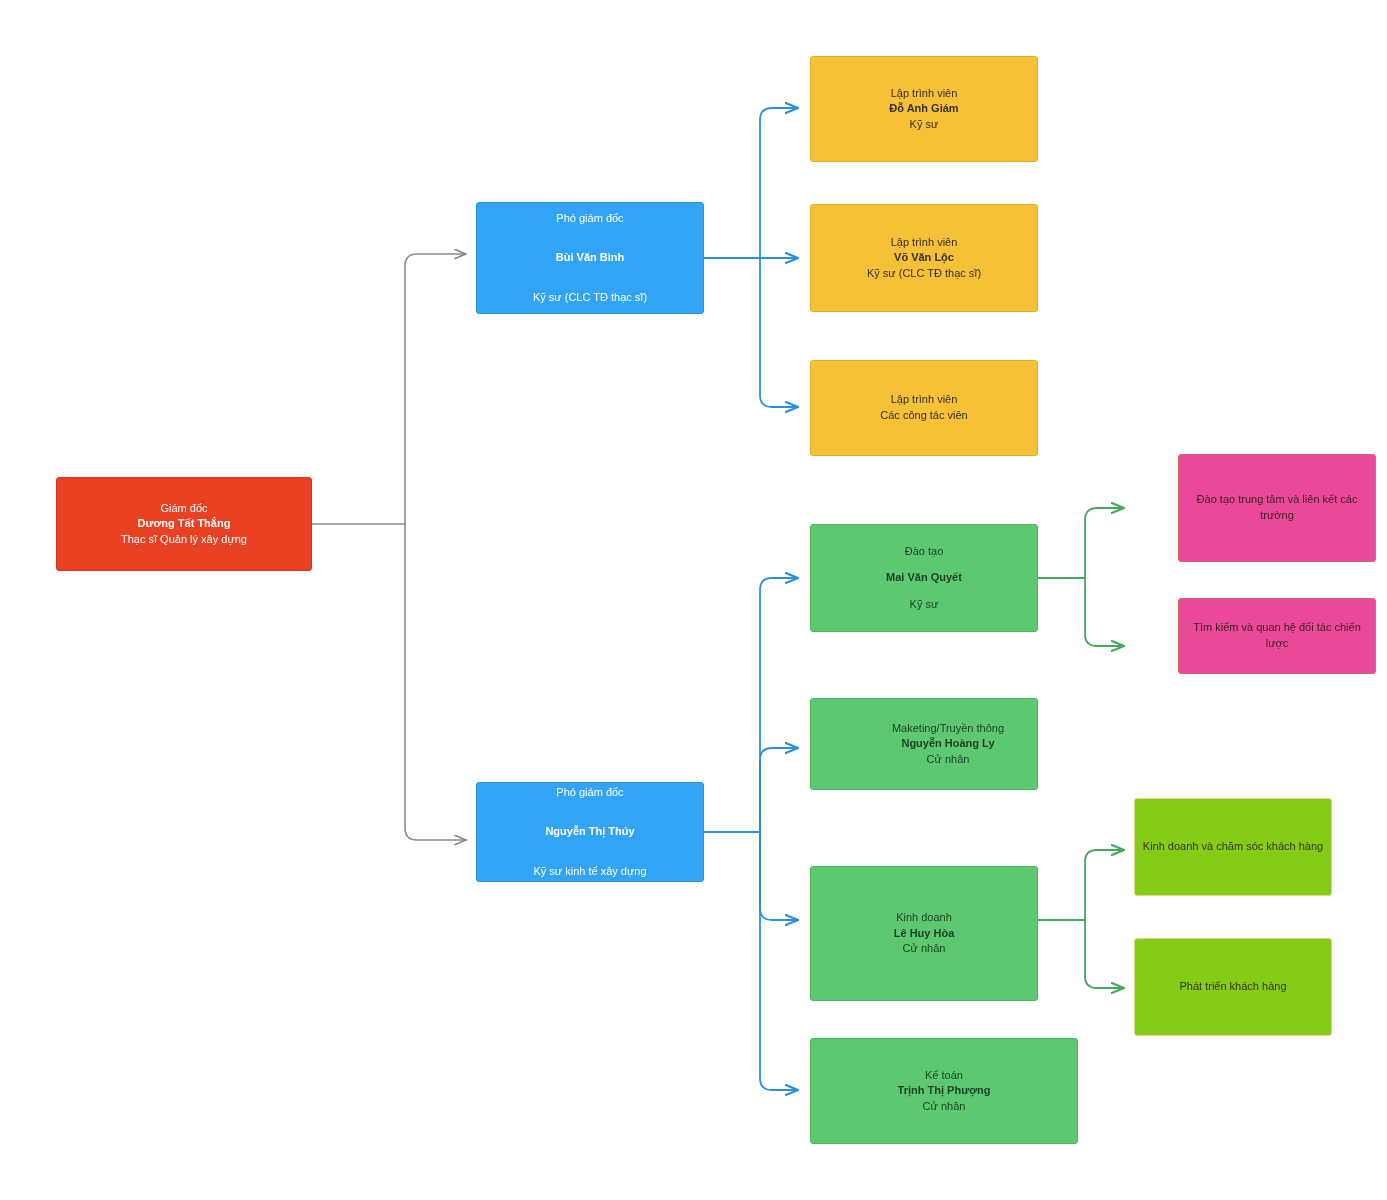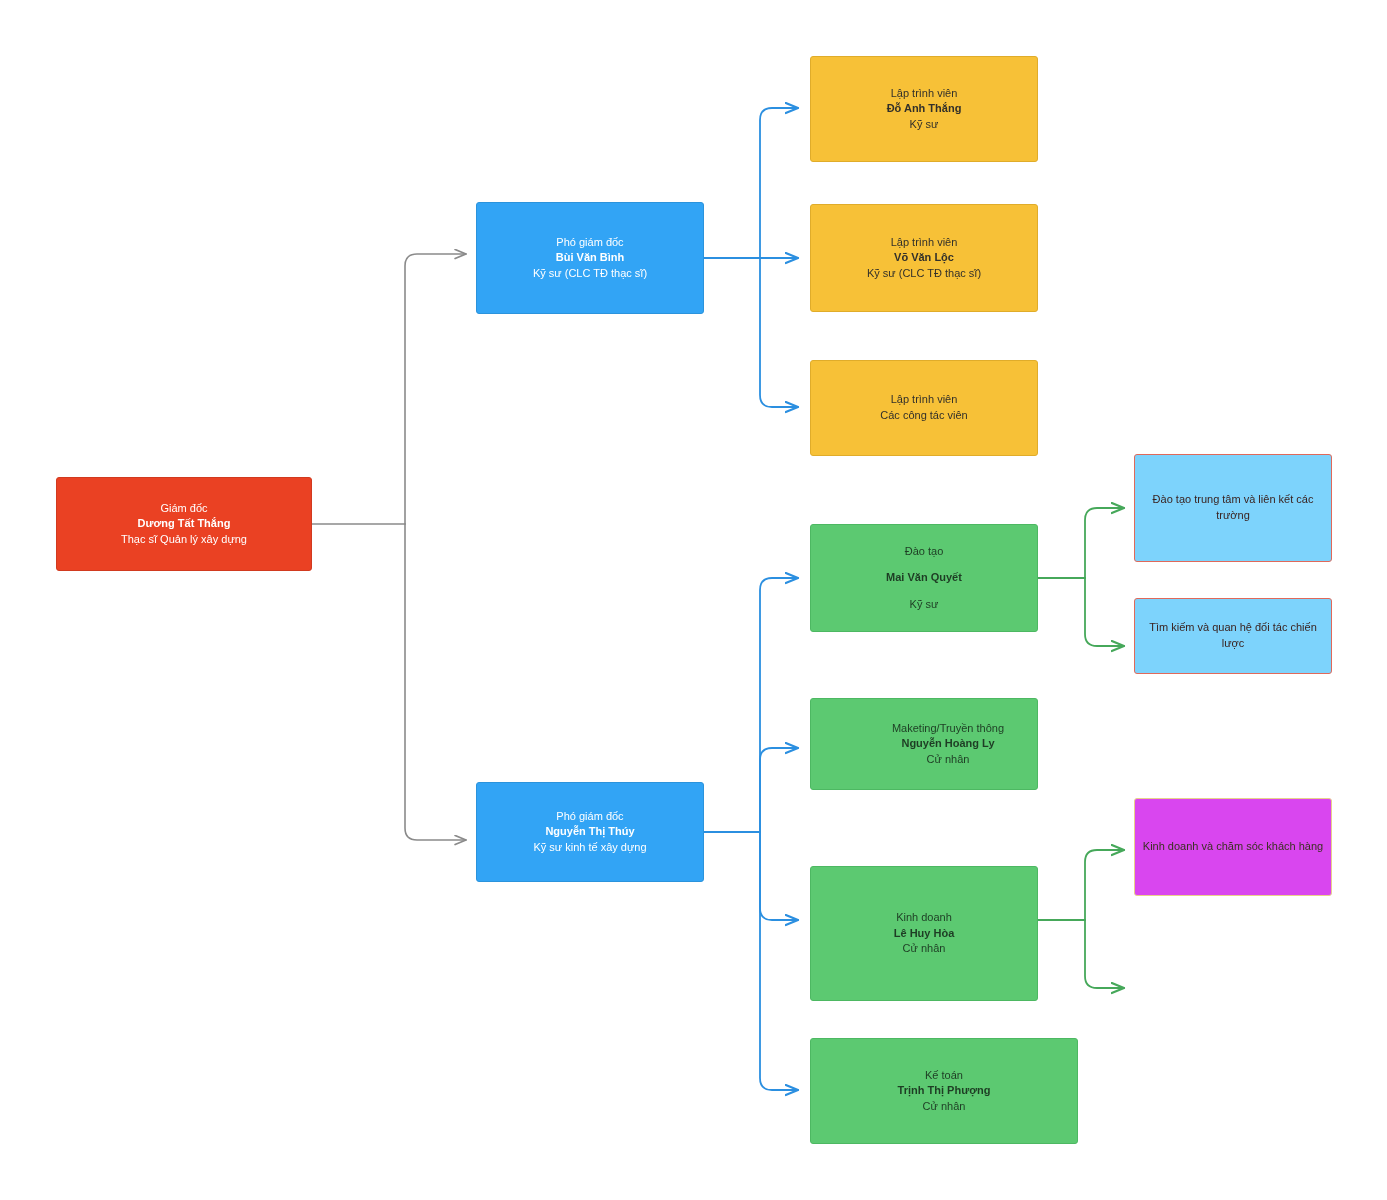--- a/index.html
+++ b/index.html
@@ -58,38 +58,40 @@
   
   .v-root {
     background: #EA4123;
     border-color: #D13A1F;
     color: #ffffff;
   }
   .v-blue {
     background: #32A4F5;
     border-color: #2B93DC;
     color: #ffffff;
+    gap: 24px;
   }
   .v-amber {
     background: #F7C137;
     border-color: #E0AC2A;
     color: #32302A;
   }
   .v-green {
     background: #5CC971;
     border-color: #4DB862;
     color: #1E3D24;
   }
   .v-pink {
-    background: #7dd3fc;
+    background: #ec4899;
     border-color: #E0695A;
     color: #3A2320;
+    margin-left: 44px;
   }
   .v-cream {
-    background: #d946ef;
+    background: #84cc16;
     border-color: #E8D08B;
     color: #3A3121;
   }
 </style>
 </head>
 <body>
 
 <div id="canvas">
 
   <svg id="wires" viewBox="0 0 1387 1200" width="1387" height="1200" xmlns="http://www.w3.org/2000/svg">
@@ -184,21 +186,21 @@
   </div>
 
   <div class="node v-blue" style="left:476px; top:782px; width:228px; height:100px;">
     <span class="ln">Phó giám đốc</span>
     <span class="ln bold">Nguyễn Thị Thúy</span>
     <span class="ln">Kỹ sư kinh tế xây dựng</span>
   </div>
 
   <div class="node v-amber" style="left:810px; top:56px; width:228px; height:106px;">
     <span class="ln">Lập trình viên</span>
-    <span class="ln bold">Đỗ Anh Thắng</span>
+    <span class="ln bold">Đỗ Anh Giám</span>
     <span class="ln">Kỹ sư</span>
   </div>
 
   <div class="node v-amber" style="left:810px; top:204px; width:228px; height:108px;">
     <span class="ln">Lập trình viên</span>
     <span class="ln bold">Võ Văn Lộc</span>
     <span class="ln">Kỹ sư (CLC TĐ thạc sĩ)</span>
   </div>
 
   <div class="node v-amber" style="left:810px; top:360px; width:228px; height:96px;">
@@ -235,14 +237,17 @@
   </div>
 
   <div class="node v-pink" style="left:1134px; top:598px; width:198px; height:76px;">
     <span class="ln wrap">Tìm kiếm và quan hệ đối tác chiến lược</span>
   </div>
 
   <div class="node v-cream" style="left:1134px; top:798px; width:198px; height:98px;">
     <span class="ln wrap">Kinh doanh và chăm sóc khách hàng</span>
   </div>
 
+  <div class="node v-cream" style="left:1134px; top:938px; width:198px; height:98px;">
+    <span class="ln wrap">Phát triển khách hàng</span>
+  </div>
 
 </div>
 
 </body></html>

